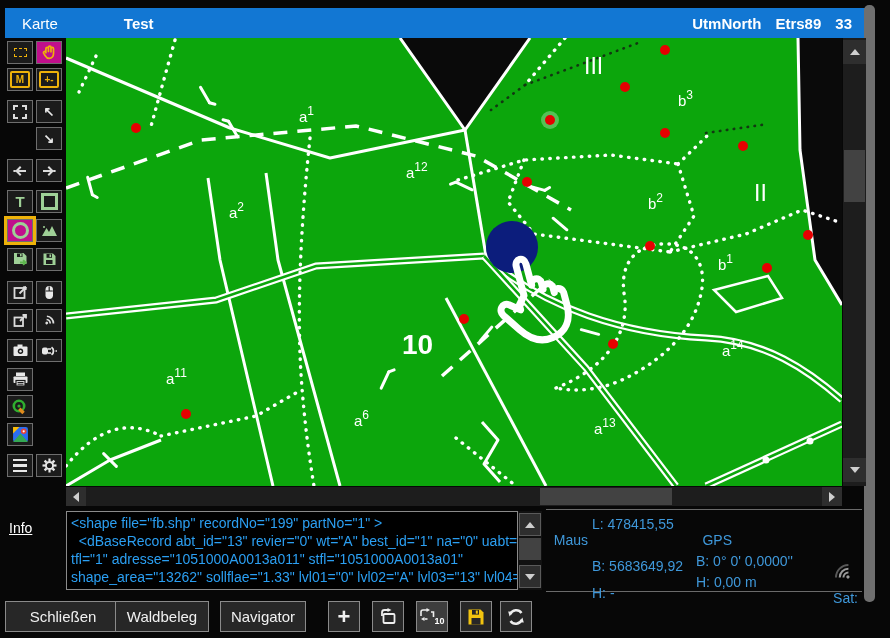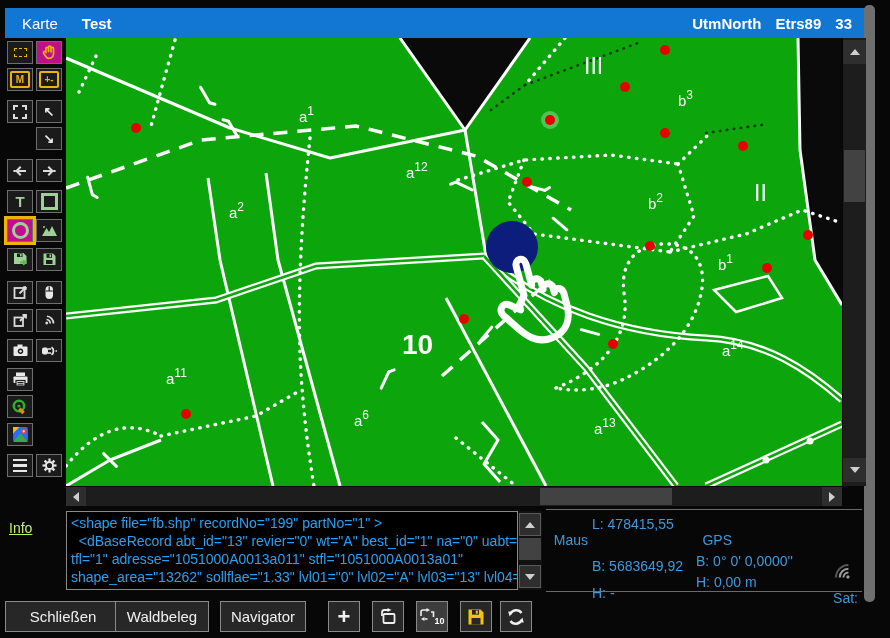--- a/index.html
+++ b/index.html
@@ -4,21 +4,21 @@
 <style>
   html,body{margin:0;padding:0;background:#070707;width:890px;height:638px;overflow:hidden;
     font-family:"Liberation Sans",sans-serif;-webkit-font-smoothing:antialiased;}
   #win{position:relative;width:890px;height:638px;background:#070707;}
 
   
   #titlebar{position:absolute;left:5px;top:8px;width:861px;height:30px;background:#1277d3;
     display:flex;align-items:center;color:#fff;font-size:15px;}
   #titlebar .left{padding-left:17px;display:flex;gap:24px;align-items:center;}
   #titlebar .right{margin-left:auto;padding-right:14px;font-weight:bold;display:flex;gap:14px;}
-  .t-bold{font-weight:bold;}
+  .t-bold{font-weight:bold;margin-left:42px;}
 
   
   #win-scroll{position:absolute;left:864px;top:5px;width:11px;height:597px;background:#6f6f6f;border-radius:5px;}
 
   
   #toolbar{position:absolute;left:0;top:38px;width:66px;height:450px;}
   .tbtn{position:absolute;width:26px;height:23px;background:#1b1b1b;border:1px solid #6e6e6e;
     display:flex;align-items:center;justify-content:center;box-sizing:border-box;cursor:pointer;}
   .tbtn.magenta{background:#c00f8c;}
   .tbtn.active{outline:3px solid #eeb20a;outline-offset:0px;}
@@ -40,21 +40,21 @@
   .sb{position:absolute;background:#1d1d1d;}
   .sb-btn{position:absolute;background:#2e2e2e;display:flex;align-items:center;justify-content:center;cursor:pointer;}
   .sb-thumb{position:absolute;background:#424242;cursor:pointer;}
   .tri{width:0;height:0;border-style:solid;}
   .tri-up{border-width:0 5px 6px 5px;border-color:transparent transparent #cfcfcf transparent;}
   .tri-down{border-width:6px 5px 0 5px;border-color:#cfcfcf transparent transparent transparent;}
   .tri-left{border-width:5px 6px 5px 0;border-color:transparent #cfcfcf transparent transparent;}
   .tri-right{border-width:5px 0 5px 6px;border-color:transparent transparent transparent #cfcfcf;}
 
   
-  #info-link{position:absolute;left:9px;top:520px;color:#bef264;font-size:14px;text-decoration:underline;cursor:pointer;}
+  #info-link{position:absolute;left:9px;top:520px;color:#ffffff;font-size:14px;text-decoration:underline;cursor:pointer;}
   #info-box{position:absolute;left:66px;top:511px;width:452px;height:79px;background:#000;
     border:1px solid #8a8a8a;box-sizing:border-box;overflow:hidden;padding:2px 4px;}
   #info-box .ln{color:#2b9ff2;font-size:14px;line-height:18px;white-space:pre;}
   #info-scroll{position:absolute;left:518px;top:511px;width:24px;height:79px;background:#111;}
 
   
   #status{position:absolute;left:546px;top:509px;width:316px;height:83px;
     border-top:1px solid #6a6a6a;border-bottom:1px solid #6a6a6a;box-sizing:border-box;
     color:#3f98da;font-size:14px;}
   #status .row{display:flex;}

